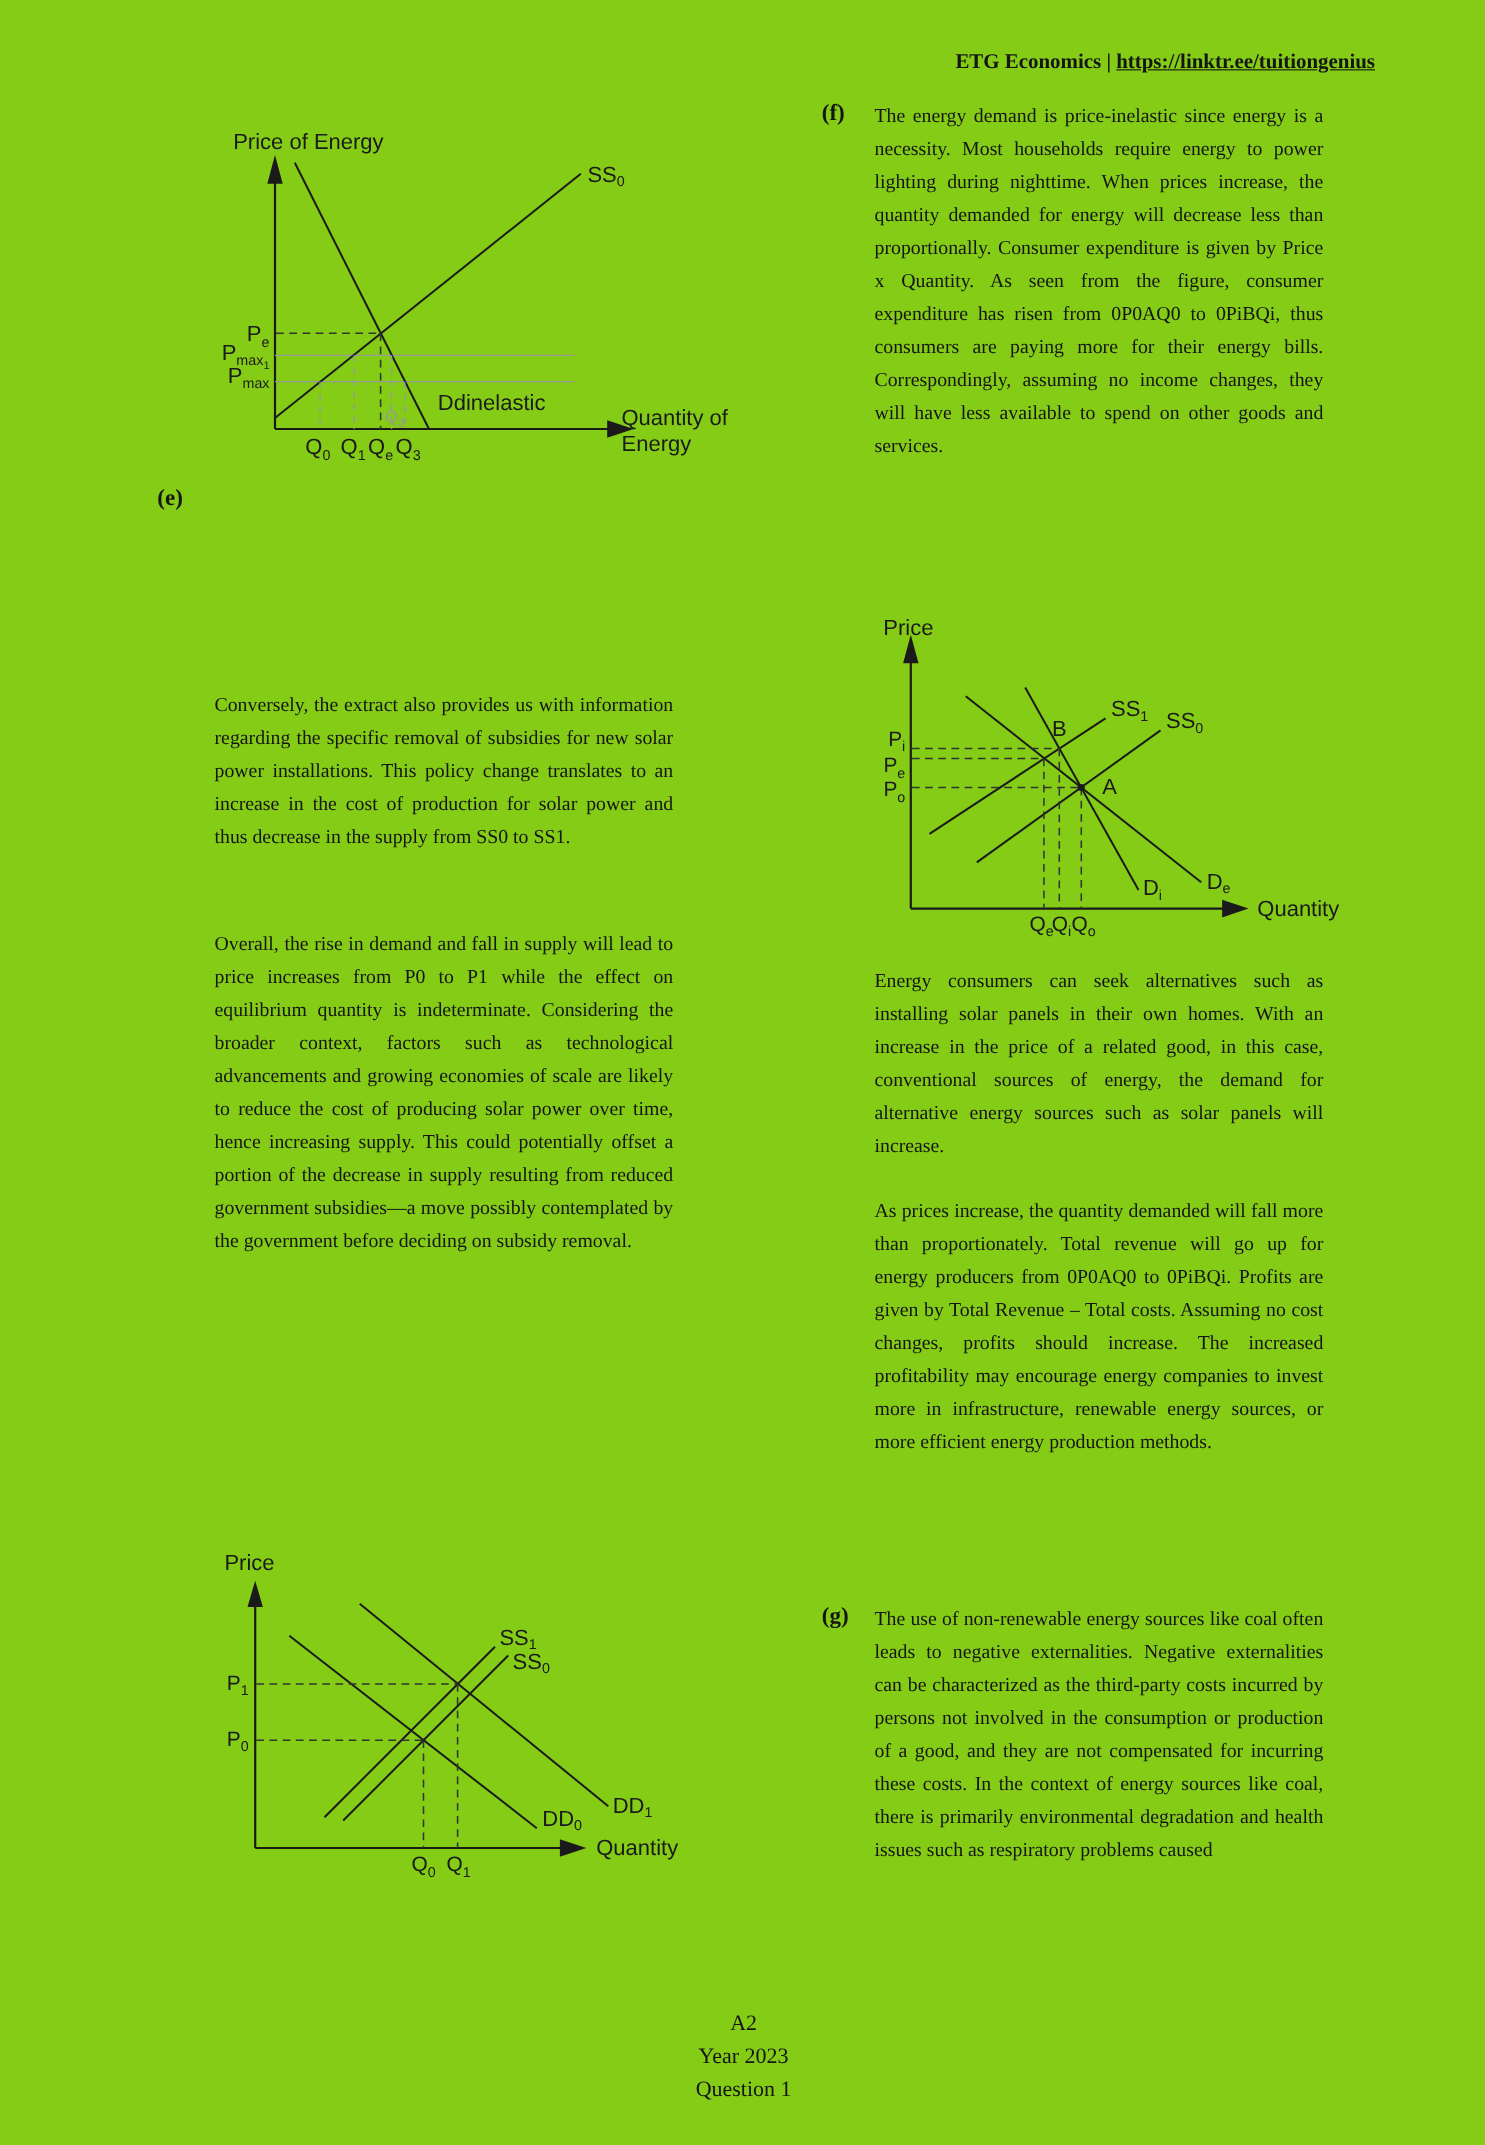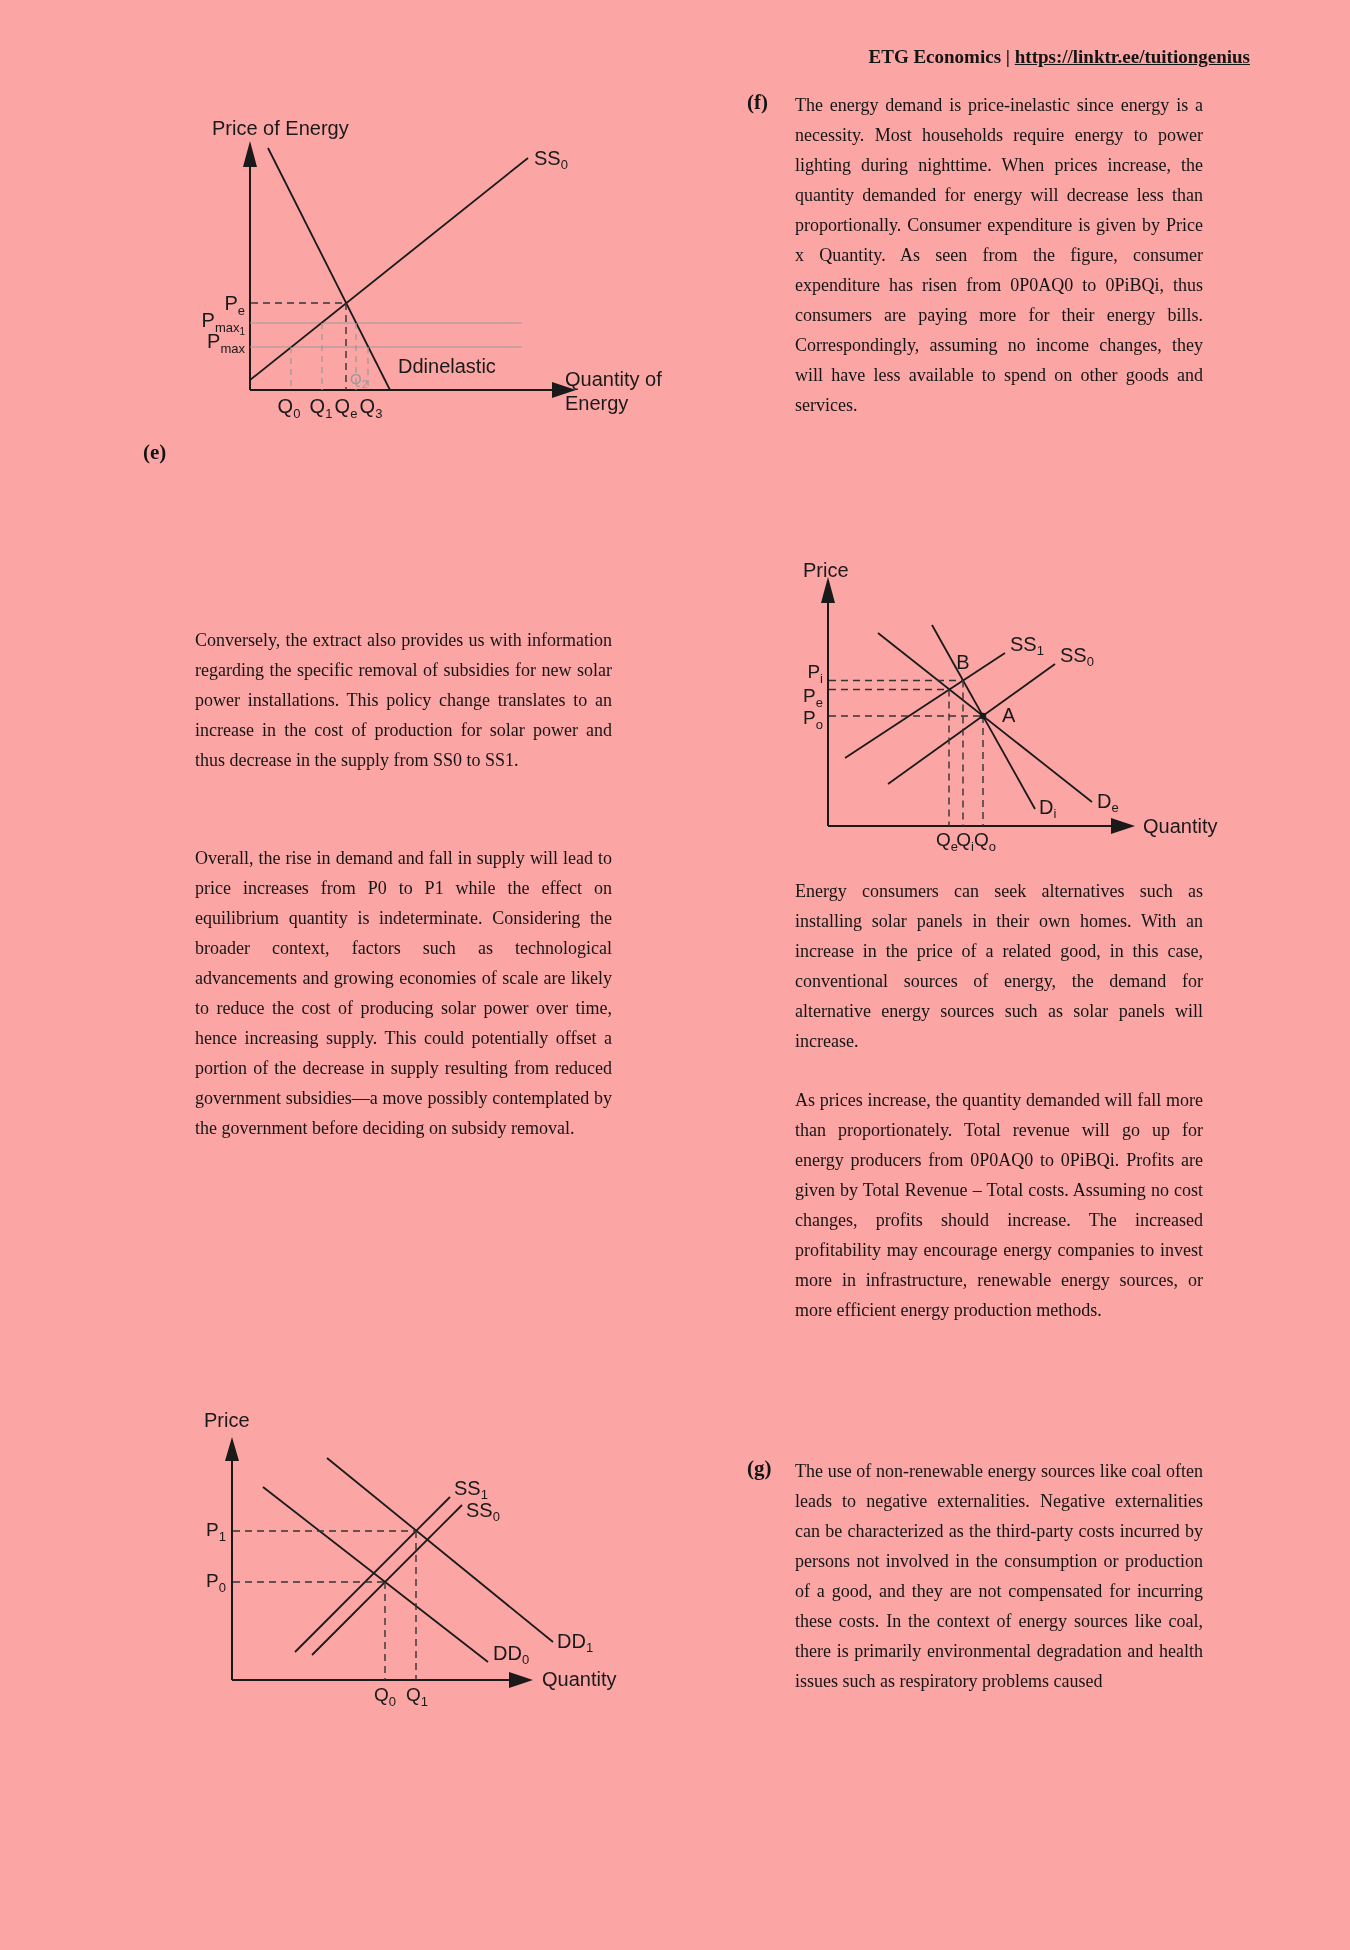--- a/index.html
+++ b/index.html
@@ -1,16 +1,16 @@
 <!DOCTYPE html>
 <html><head>
 <meta charset="utf-8">
 <style>
   html,body{margin:0;padding:0;background:#e8e8e8;}
-  .page{position:relative;width:1350px;height:1950px;background:#fca5a5;margin:0 auto;
+  .page{position:relative;width:1350px;height:1950px;background:#84cc16;margin:0 auto;
         font-family:"Liberation Serif",serif;color:#151515;overflow:hidden;}
   .header{position:absolute;top:46px;right:100px;font-size:19px;font-weight:bold;white-space:nowrap;}
   .header .url{text-decoration:underline;color:#151515;cursor:pointer;}
   .hang-label{position:absolute;font-size:21px;font-weight:bold;}
   .para{position:absolute;width:417px;font-size:18px;line-height:30px;text-align:justify;margin:0;}
   .para-r{width:408px;}
   svg{position:absolute;overflow:visible;}
   .dlabel{font-family:"Liberation Sans",sans-serif;font-size:20px;fill:#1a1a1a;}
   .dlabel-sm{font-family:"Liberation Sans",sans-serif;font-size:19px;fill:#1a1a1a;}
   .sub{font-size:13px;}
@@ -140,14 +140,19 @@
     <text class="dlabel-sm" x="170" y="291" text-anchor="middle"><tspan>Q</tspan><tspan class="sub" dy="5">i</tspan></text>
     <text class="dlabel-sm" x="190" y="291" text-anchor="middle"><tspan>Q</tspan><tspan class="sub" dy="5">o</tspan></text>
   </svg>
 
   <p class="para para-r" style="left:795px;top:876px;">Energy consumers can seek alternatives such as installing solar panels in their own homes. With an increase in the price of a related good, in this case, conventional sources of energy, the demand for alternative energy sources such as solar panels will increase.</p>
   <p class="para para-r" style="left:795px;top:1085px;">As prices increase, the quantity demanded will fall more than proportionately. Total revenue will go up for energy producers from 0P0AQ0 to 0PiBQi. Profits are given by Total Revenue – Total costs. Assuming no cost changes, profits should increase. The increased profitability may encourage energy companies to invest more in infrastructure, renewable energy sources, or more efficient energy production methods.</p>
 
   <div class="hang-label" style="left:747px;top:1456px;">(g)</div>
   <p class="para para-r" style="left:795px;top:1456px;">The use of non-renewable energy sources like coal often leads to negative externalities. Negative externalities can be characterized as the third-party costs incurred by persons not involved in the consumption or production of a good, and they are not compensated for incurring these costs. In the context of energy sources like coal, there is primarily environmental degradation and health issues such as respiratory problems caused</p>
 
+  <div class="footer-center">
+    <div>A2</div>
+    <div>Year 2023</div>
+    <div>Question 1</div>
+  </div>
 
 </div>
 
 </body></html>

